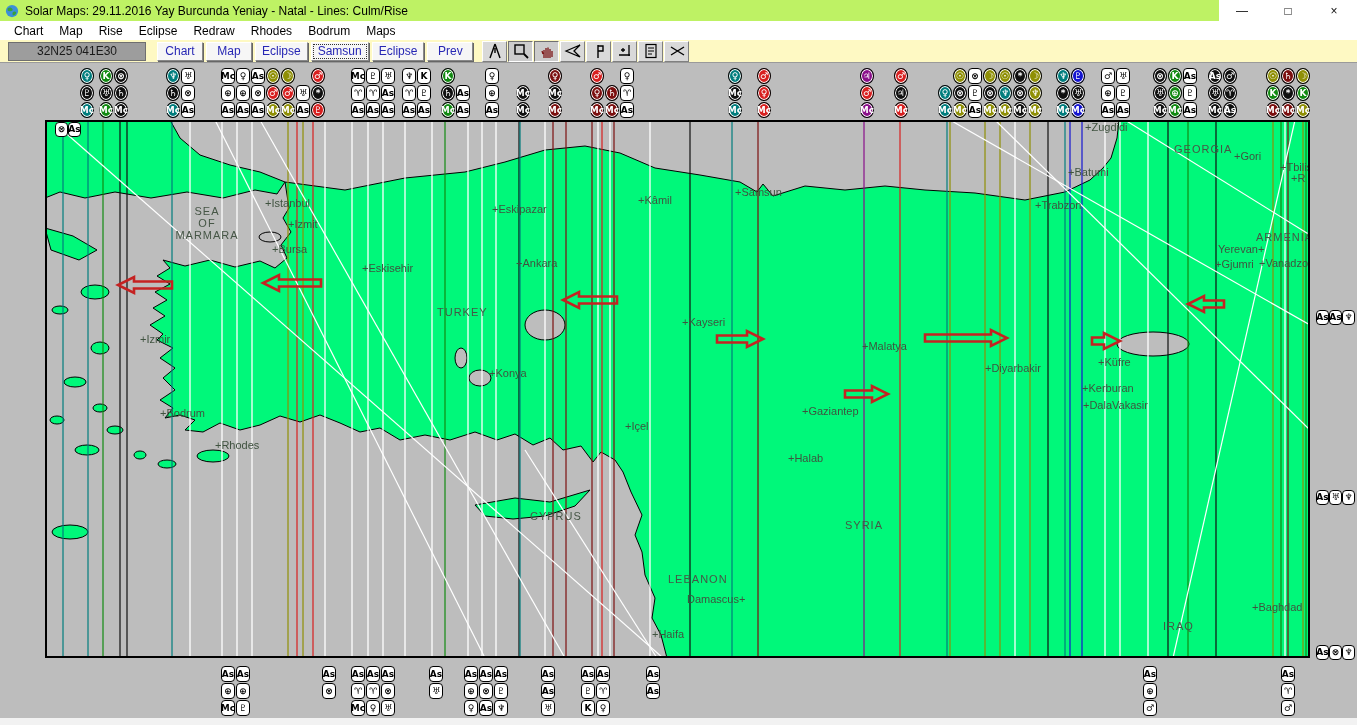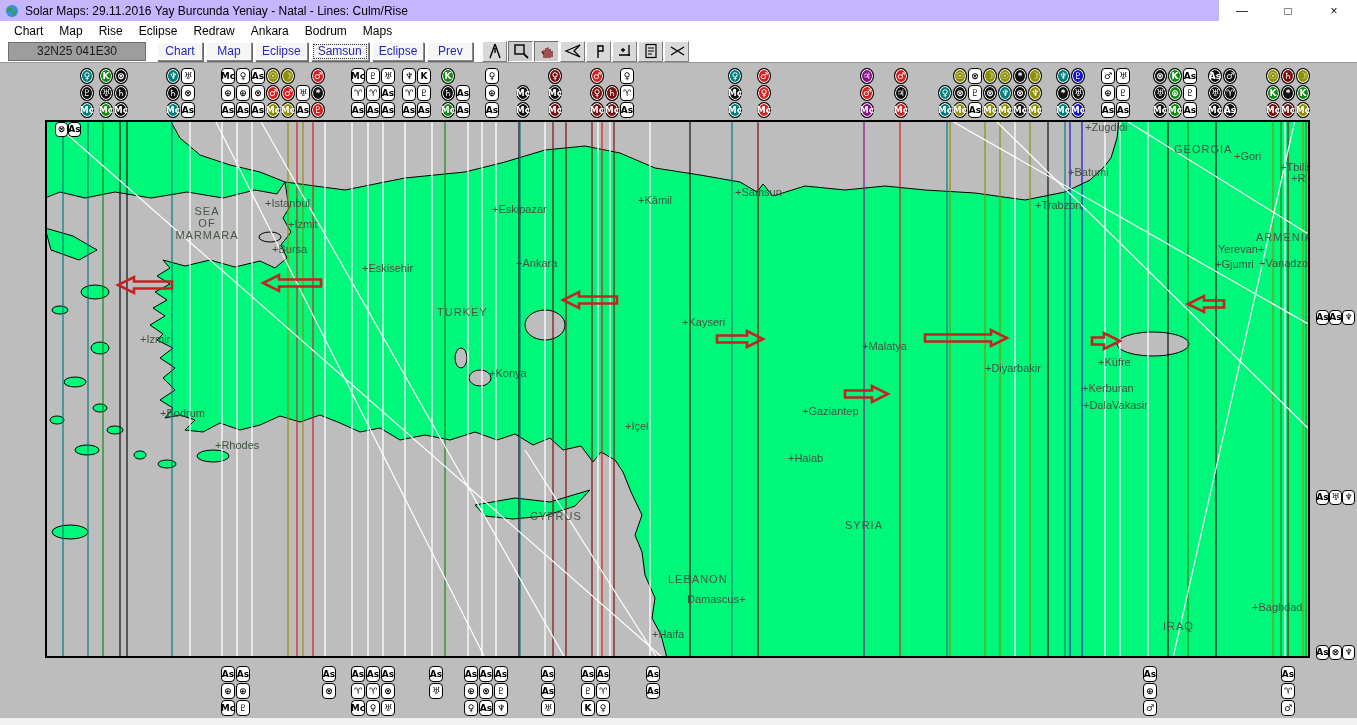--- a/index.html
+++ b/index.html
@@ -1,31 +1,31 @@
 <!DOCTYPE html>
 <html><head>
 <meta charset="utf-8">
 <style>
   html,body{margin:0;padding:0;background:#8a8a8a;}
   #app{position:relative;width:1357px;height:725px;background:#bdbdbd;overflow:hidden;
        font-family:"Liberation Sans",sans-serif;-webkit-font-smoothing:none;}
   
-  #titlebar{position:absolute;left:0;top:0;width:100%;height:21px;background:#c4b5fd;
+  #titlebar{position:absolute;left:0;top:0;width:100%;height:21px;background:#bef264;
             display:flex;align-items:center;}
   #appicon{width:14px;height:14px;margin:0 6px 0 5px;flex:0 0 auto;}
   #titletext{font-size:12px;color:#000;white-space:nowrap;}
   #wincontrols{margin-left:auto;display:flex;height:100%;}
   .winbtn{width:46px;height:100%;display:flex;align-items:center;justify-content:center;
           font-size:12px;color:#111;background:#fff;border:none;cursor:default;}
   
   #menubar{position:absolute;left:0;top:21px;width:100%;height:19px;background:#ffffff;
            display:flex;align-items:center;padding-left:6px;box-sizing:border-box;}
   .menuitem{font-size:12px;color:#000;padding:2px 8px;cursor:default;}
   
-  #toolbar{position:absolute;left:0;top:40px;width:100%;height:23px;background:#ffffff;
+  #toolbar{position:absolute;left:0;top:40px;width:100%;height:23px;background:#fef9c3;
            border-bottom:1px solid #9a9a9a;display:flex;align-items:center;box-sizing:border-box;}
   #coordbox{width:136px;height:17px;margin-left:8px;background:#9d9d9d;border:1px solid #6f6f6f;
             color:#1a1a1a;font-size:12px;display:flex;align-items:center;justify-content:center;}
   .tbbtn{height:19px;min-width:46px;margin-left:3px;background:#f6f6f6;color:#2727b4;font-size:12px;
          border:1px solid #888;border-top-color:#fff;border-left-color:#fff;
          box-shadow:1px 1px 0 #666;padding:0 6px;cursor:default;font-family:"Liberation Sans",sans-serif;}
   .tbbtn.active{outline:1px dotted #333;outline-offset:-3px;}
   .iconbtn{width:25px;height:21px;margin-left:1px;background:#d9d9d9;border:1px solid #808080;
            border-top-color:#fff;border-left-color:#fff;display:flex;align-items:center;
            justify-content:center;padding:0;cursor:default;}
@@ -68,21 +68,21 @@
         <button class="winbtn">×</button>
       </div>
   </div>
 
   <div id="menubar">
       <span class="menuitem">Chart</span>
       <span class="menuitem">Map</span>
       <span class="menuitem">Rise</span>
       <span class="menuitem">Eclipse</span>
       <span class="menuitem">Redraw</span>
-      <span class="menuitem">Ankara</span>
+      <span class="menuitem">Rhodes</span>
       <span class="menuitem">Bodrum</span>
       <span class="menuitem">Maps</span>
     </div>
 
   <div id="toolbar">
     <div id="coordbox">32N25 041E30</div>
     <div id="tbbtns" style="display:flex;margin-left:8px;">
         <button class="tbbtn">Chart</button>
         <button class="tbbtn">Map</button>
         <button class="tbbtn">Eclipse</button>

